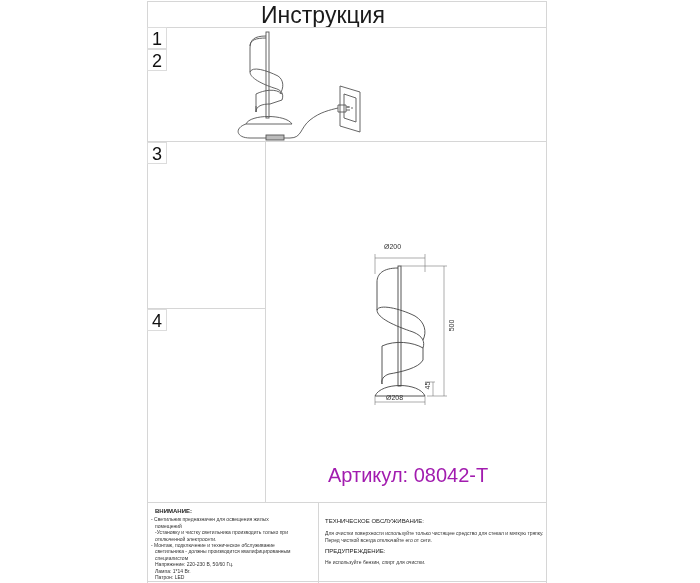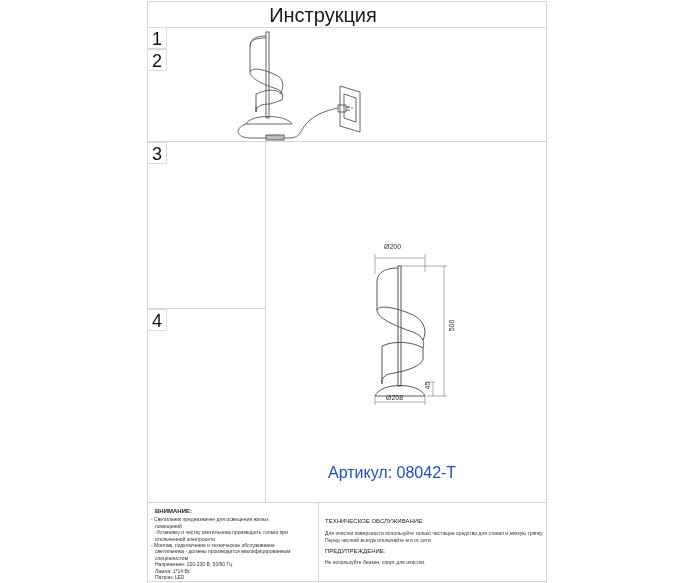--- a/index.html
+++ b/index.html
@@ -1,21 +1,21 @@
 <!DOCTYPE html>
 <html><head>
 <meta charset="utf-8">
 <style>
   html, body { margin: 0; padding: 0; background: #ffffff; }
   body { width: 700px; height: 583px; position: relative; overflow: hidden; font-family: "Liberation Sans", sans-serif; color: #111; }
   .hline { position: absolute; height: 1px; background: #d6d6d6; }
   .vline { position: absolute; width: 1px; background: #d6d6d6; }
-  .title { position: absolute; left: 147px; top: 2px; width: 352px; text-align: center; font-size: 20px; line-height: 26px; color: #1a1a1a; }
+  .title { position: absolute; left: 147px; top: 2px; width: 352px; text-align: center; font-size: 23px; line-height: 26px; color: #1a1a1a; }
   .num { position: absolute; width: 20px; height: 22px; border: 1px solid #dcdcdc; background: #fff; font-size: 18px; line-height: 22px; text-align: center; color: #111; box-sizing: border-box; }
-  .article { position: absolute; left: 328px; top: 464px; font-size: 16px; color: #1d4ed8; }
+  .article { position: absolute; left: 328px; top: 464px; font-size: 20px; color: #a21caf; }
   .notes { position: absolute; font-size: 5px; line-height: 6.4px; color: #333; }
   .notes .head { font-size: 6px; font-weight: bold; color: #222; margin-bottom: 2px; }
   .notes .head2 { font-size: 6px; color: #222; margin: 5px 0 4px 0; }
   .dim { position: absolute; font-size: 7px; color: #333; }
   svg { position: absolute; overflow: visible; }
 </style>
 </head>
 <body>
 
 <div class="title">Инструкция</div>

